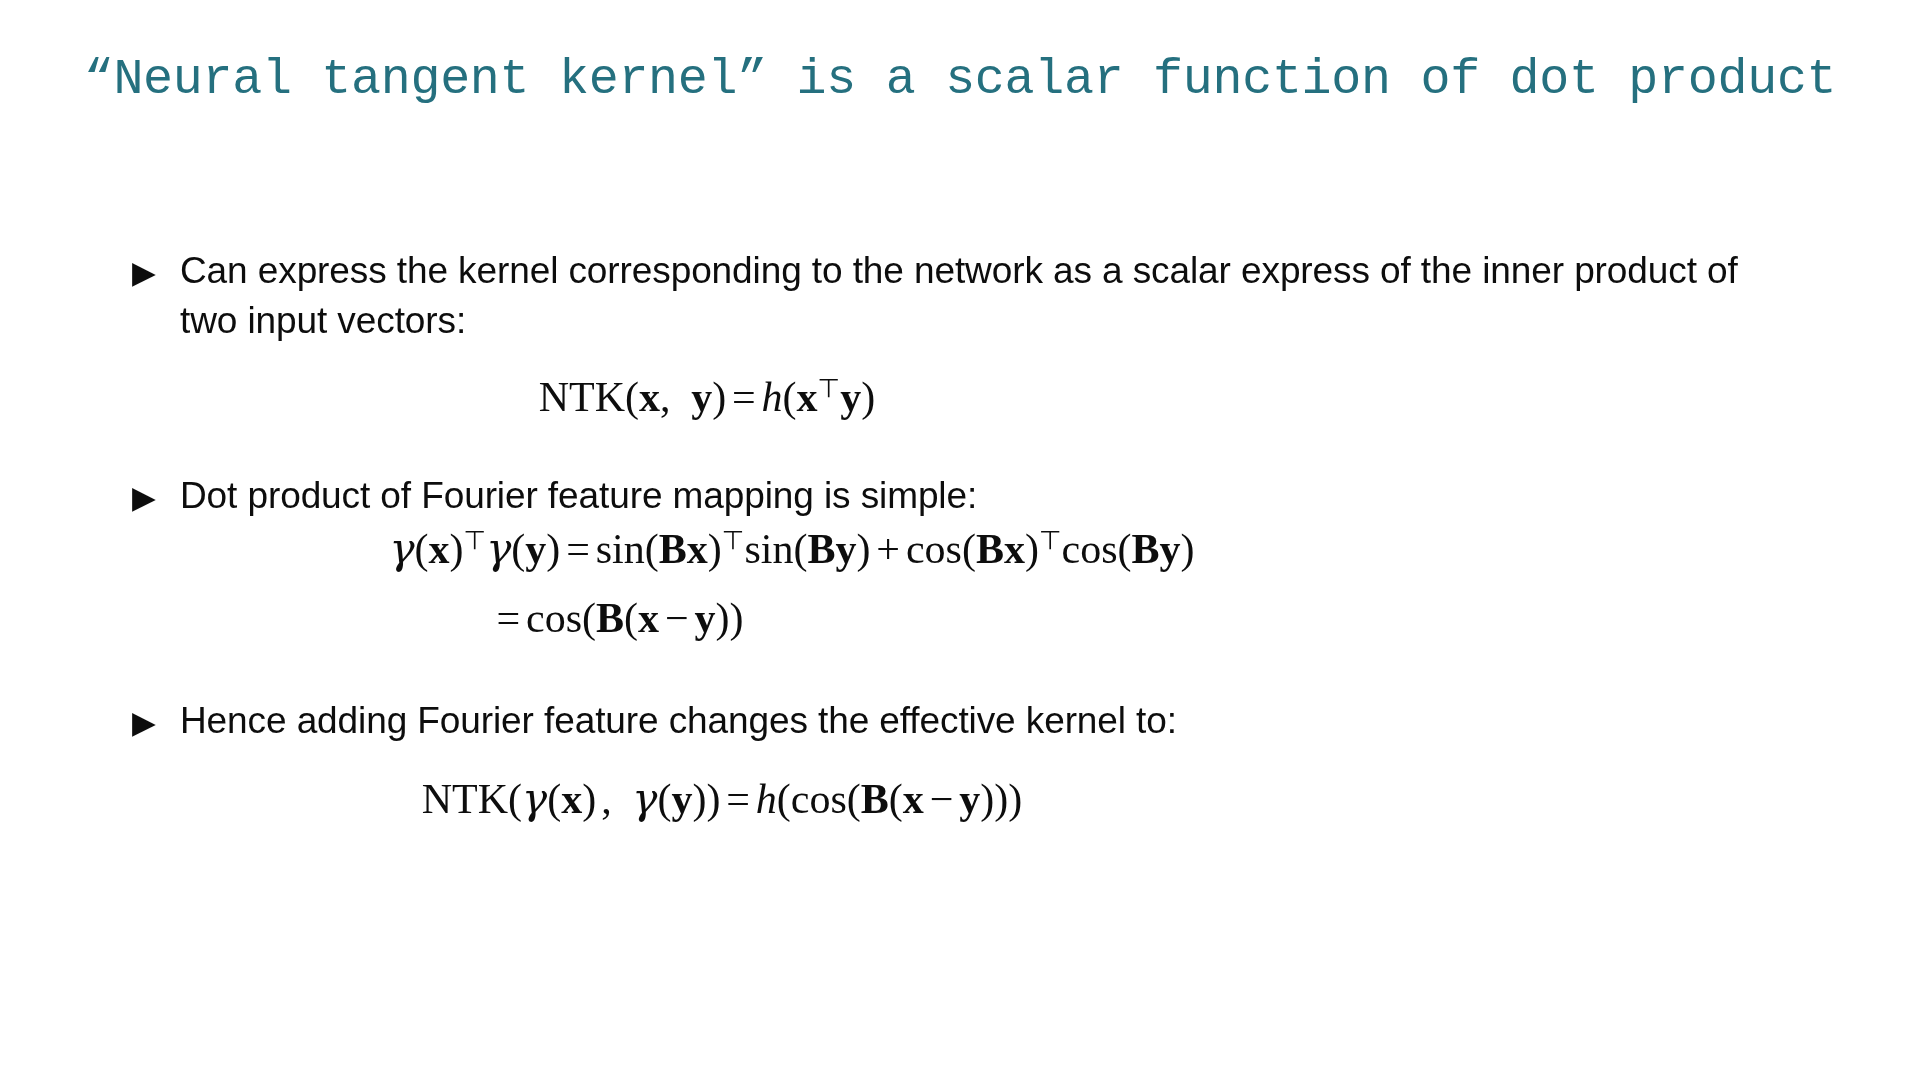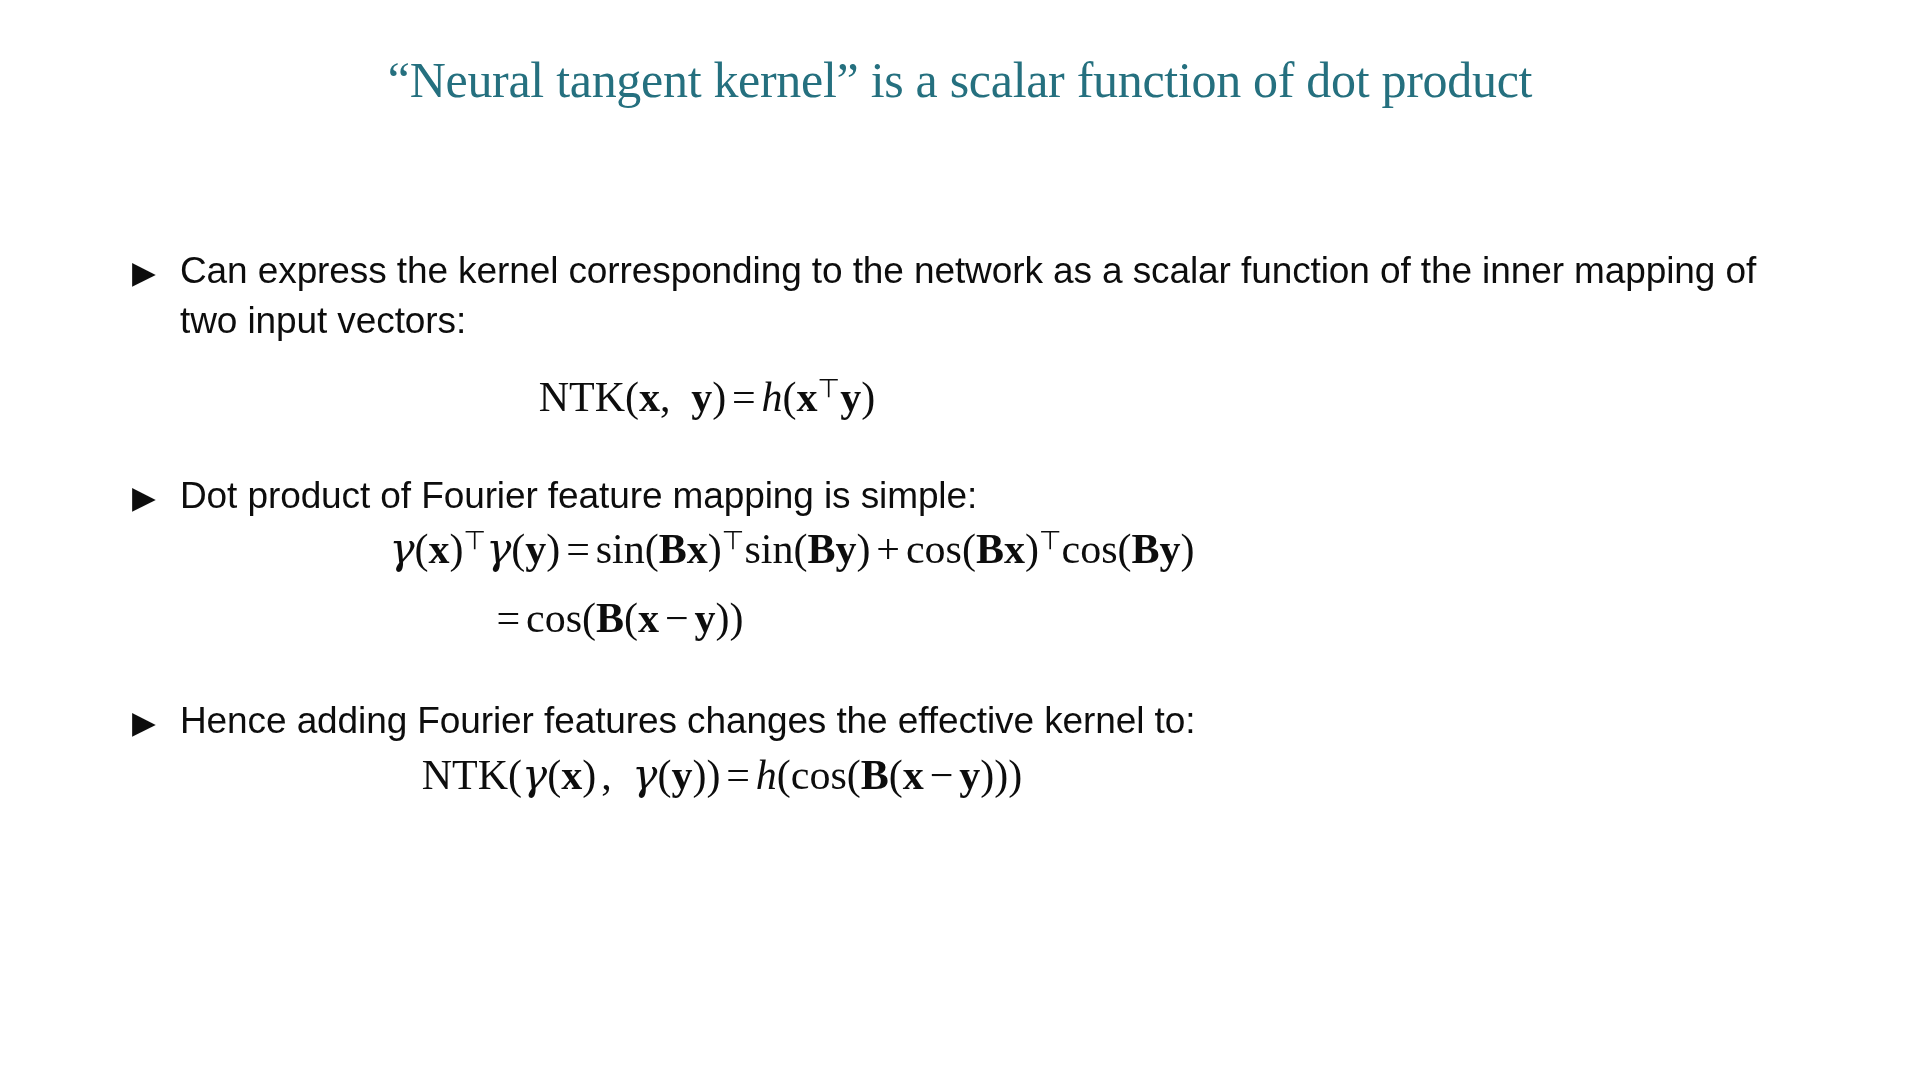--- a/index.html
+++ b/index.html
@@ -24,21 +24,21 @@
   }
 
   
   .slide-title {
     position: absolute;
     left: 0;
     right: 0;
     top: 52px;
     text-align: center;
     color: #25707f;
-    font-family: Liberation Serif, serif;
+    font-family: Liberation Mono, monospace;
     font-size: 50px;
     font-weight: 400;
     letter-spacing: -0.3px;
     line-height: 1.12;
     white-space: nowrap;
   }
 
   
   .body-block {
     position: absolute;
@@ -80,21 +80,21 @@
     color: #0d0d0d;
     font-size: 42px;
     text-align: center;
     line-height: 1.25;
     white-space: nowrap;
   }
 
   .eq-1 { margin-top: 24px; padding-right: 530px; }
   .eq-2 { padding-right: 360px; }
   .eq-3 { margin-top: 16px; padding-right: 710px; }
-  .eq-4 { padding-right: 500px; }
+  .eq-4 { margin-top: 24px; padding-right: 500px; }
 
   .gap-bullet-2 { height: 48px; }
   .gap-bullet-3 { height: 52px; }
 
   
   .mi     { font-style: italic; }
   .mbf    { font-weight: bold; font-style: normal; }
   .mup    { font-style: normal; }
   .mgreek { font-style: italic; font-family: "DejaVu Serif", "Liberation Serif", serif; }
   .op     { font-style: normal; padding: 0 0.14em; }
@@ -112,21 +112,21 @@
 <body>
 
 <div class="slide">
 
   <div class="slide-title">“Neural tangent kernel” is a scalar function of dot product</div>
 
   <div class="body-block">
 
     <div class="bullet-row">
       <span class="bullet-marker">▶</span>
-      <span class="bullet-text">Can express the kernel corresponding to the network as a scalar function of the inner mapping of two input vectors:</span>
+      <span class="bullet-text">Can express the kernel corresponding to the network as a scalar express of the inner product of two input vectors:</span>
     </div>
 
     <div class="equation eq-1">
       <span class="mup">NTK</span><span class="mup">(</span><span class="mbf">x</span><span class="mup comma">,&nbsp;</span><span class="mbf">y</span><span class="mup">)</span><span class="op">=</span><span class="mi">h</span><span class="mup">(</span><span class="mbf">x</span><span class="tr">⊤</span><span class="mbf">y</span><span class="mup">)</span>
     </div>
 
     <div class="gap-bullet-2"></div>
 
     <div class="bullet-row">
       <span class="bullet-marker">▶</span>
@@ -138,21 +138,21 @@
     </div>
 
     <div class="equation eq-3">
       <span class="op">=</span><span class="mup">cos(</span><span class="mbf">B</span><span class="mup">(</span><span class="mbf">x</span><span class="op">−</span><span class="mbf">y</span><span class="mup">))</span>
     </div>
 
     <div class="gap-bullet-3"></div>
 
     <div class="bullet-row">
       <span class="bullet-marker">▶</span>
-      <span class="bullet-text">Hence adding Fourier features changes the effective kernel to:</span>
+      <span class="bullet-text">Hence adding Fourier feature changes the effective kernel to:</span>
     </div>
 
     <div class="equation eq-4">
       <span class="mup">NTK(</span><span class="mgreek">γ</span><span class="mup">(</span><span class="mbf">x</span><span class="mup comma">),&nbsp;</span><span class="mgreek">γ</span><span class="mup">(</span><span class="mbf">y</span><span class="mup">))</span><span class="op">=</span><span class="mi">h</span><span class="mup">(cos(</span><span class="mbf">B</span><span class="mup">(</span><span class="mbf">x</span><span class="op">−</span><span class="mbf">y</span><span class="mup">)))</span>
     </div>
 
   </div>
 </div>
 
 </body></html>

